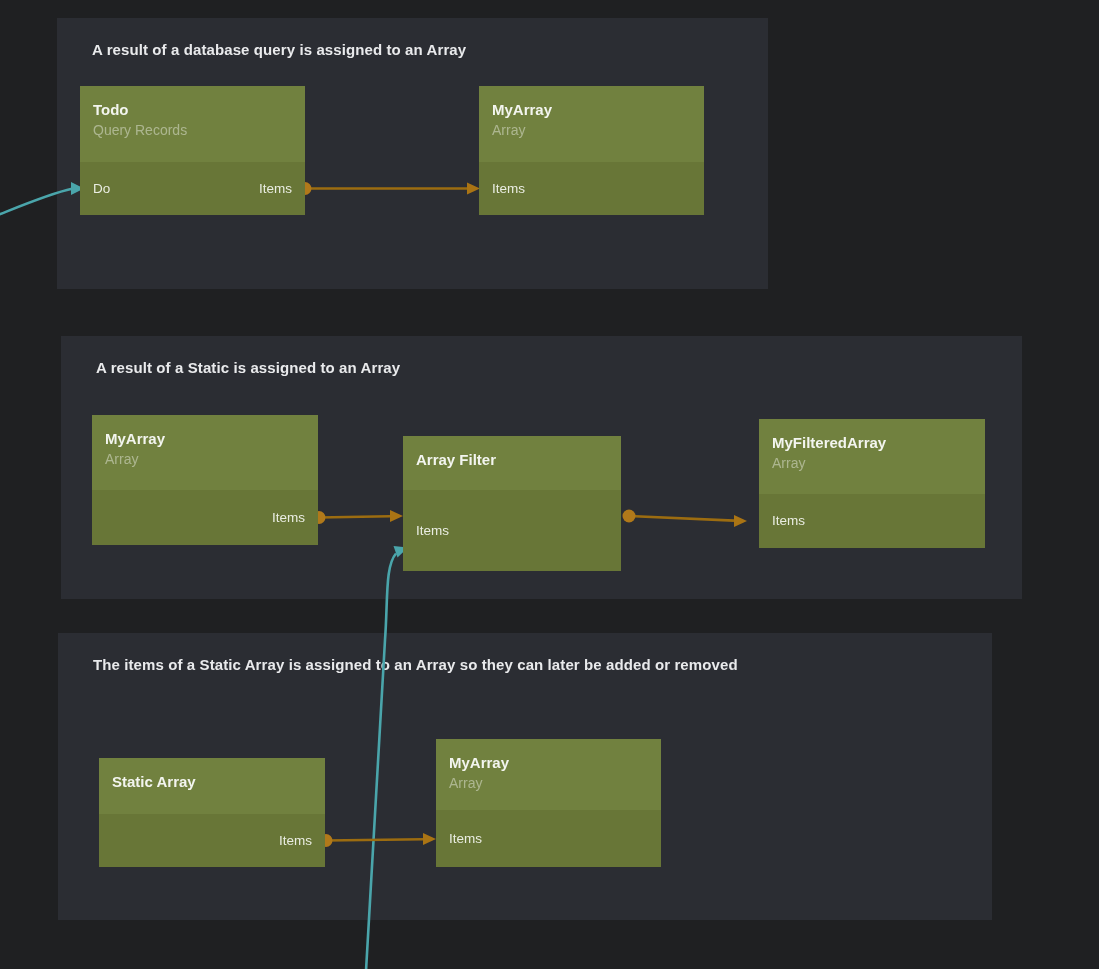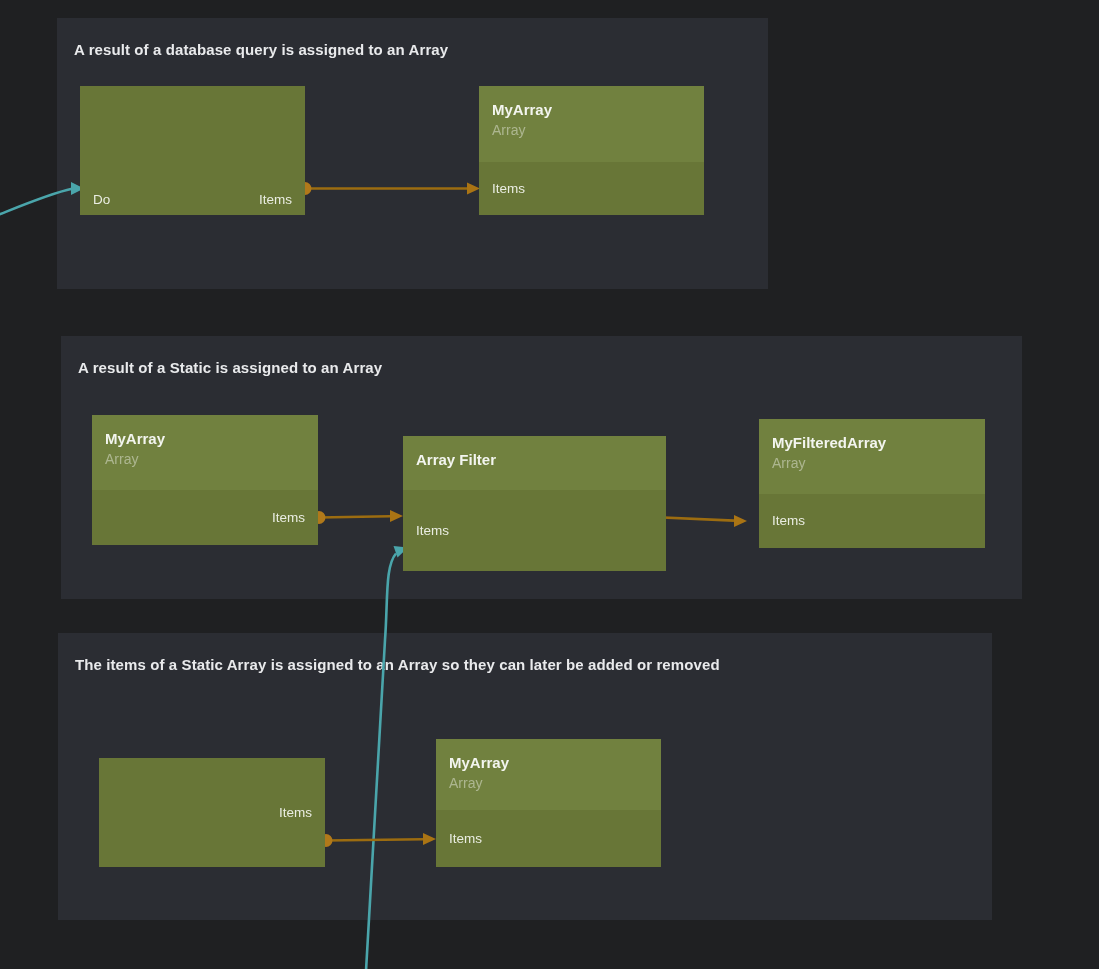--- a/index.html
+++ b/index.html
@@ -6,21 +6,21 @@
   #canvas{
     position:relative;overflow:hidden;
     background:var(--canvas-bg,#1f2022);
     font-family:"Liberation Sans","DejaVu Sans",sans-serif;
   }
   .group{
     position:absolute;z-index:1;
     background:var(--panel-bg,#2b2d33);
   }
   .group-title{
-    padding:23px 16px 0 17px;
+    padding:23px 16px 0 35px;
     font-size:15px;font-weight:bold;
     color:var(--title-text,#e9eaec);
     letter-spacing:.1px;
     white-space:nowrap;
   }
   .node{
     position:absolute;z-index:3;
     display:flex;flex-direction:column;
     cursor:pointer;
   }
@@ -83,21 +83,25 @@
       <path d="M629,516 L734,520.6" fill="none" stroke="#9c6c10" stroke-width="2.6"></path>
       <circle cx="629" cy="516" r="6.5" fill="#b1791a"></circle>
       <polygon points="747,521 734,515 734,527" fill="#aa7414"></polygon>
       <path d="M366,971 C374,820 381,700 385,640 C388,600 385,566 396,553.5" fill="none" stroke="#4aa5ab" stroke-width="2.6"></path>
       <polygon points="408,547.5 393.5,546 397.5,557.5" fill="#4aa5ab"></polygon>
       <path d="M326,840.5 L423,839.2" fill="none" stroke="#9c6c10" stroke-width="2.6"></path>
       <circle cx="326" cy="840.5" r="6.5" fill="#b1791a"></circle>
       <polygon points="436,839 423,833 423,845" fill="#aa7414"></polygon>
     </svg>
     <div class="node" style="left: 80px; top: 86px; width: 225px; height: 129px;">
-      <div class="node-body" style="height: 53px; justify-content: flex-end;">
+      <div class="node-header" style="height: 76px;">
+        <div class="node-title">Todo</div>
+        <div class="node-subtitle">Query Records</div>
+      </div>
+      <div class="node-body" style="height: 53px;">
         <div class="port-row">
           <div class="port port-in">Do</div>
           <div class="port port-out">Items</div>
         </div>
       </div>
     </div>
     <div class="node" style="left: 479px; top: 86px; width: 225px; height: 129px;">
       <div class="node-header" style="height: 76px;">
         <div class="node-title">MyArray</div>
         <div class="node-subtitle">Array</div>
@@ -112,21 +116,21 @@
       <div class="node-header" style="height: 75px;">
         <div class="node-title">MyArray</div>
         <div class="node-subtitle">Array</div>
       </div>
       <div class="node-body" style="height: 55px;">
         <div class="port-row">
           <div class="port port-out">Items</div>
         </div>
       </div>
     </div>
-    <div class="node" style="left: 403px; top: 436px; width: 263px; height: 135px;">
+    <div class="node" style="left: 403px; top: 436px; width: 218px; height: 135px;">
       <div class="node-header" style="height: 54px;">
         <div class="node-title">Array Filter</div>
       </div>
       <div class="node-body" style="height: 81px;">
         <div class="port-row">
           <div class="port port-in">Items</div>
           <div class="port port-out"></div>
         </div>
       </div>
     </div>
@@ -135,20 +139,23 @@
         <div class="node-title">MyFilteredArray</div>
         <div class="node-subtitle">Array</div>
       </div>
       <div class="node-body" style="height: 54px;">
         <div class="port-row">
           <div class="port port-in">Items</div>
         </div>
       </div>
     </div>
     <div class="node" style="left: 99px; top: 758px; width: 226px; height: 109px;">
+      <div class="node-header" style="height: 56px;">
+        <div class="node-title">Static Array</div>
+      </div>
       <div class="node-body" style="height: 53px;">
         <div class="port-row">
           <div class="port port-out">Items</div>
         </div>
       </div>
     </div>
     <div class="node" style="left: 436px; top: 739px; width: 225px; height: 128px;">
       <div class="node-header" style="height: 71px;">
         <div class="node-title">MyArray</div>
         <div class="node-subtitle">Array</div>

